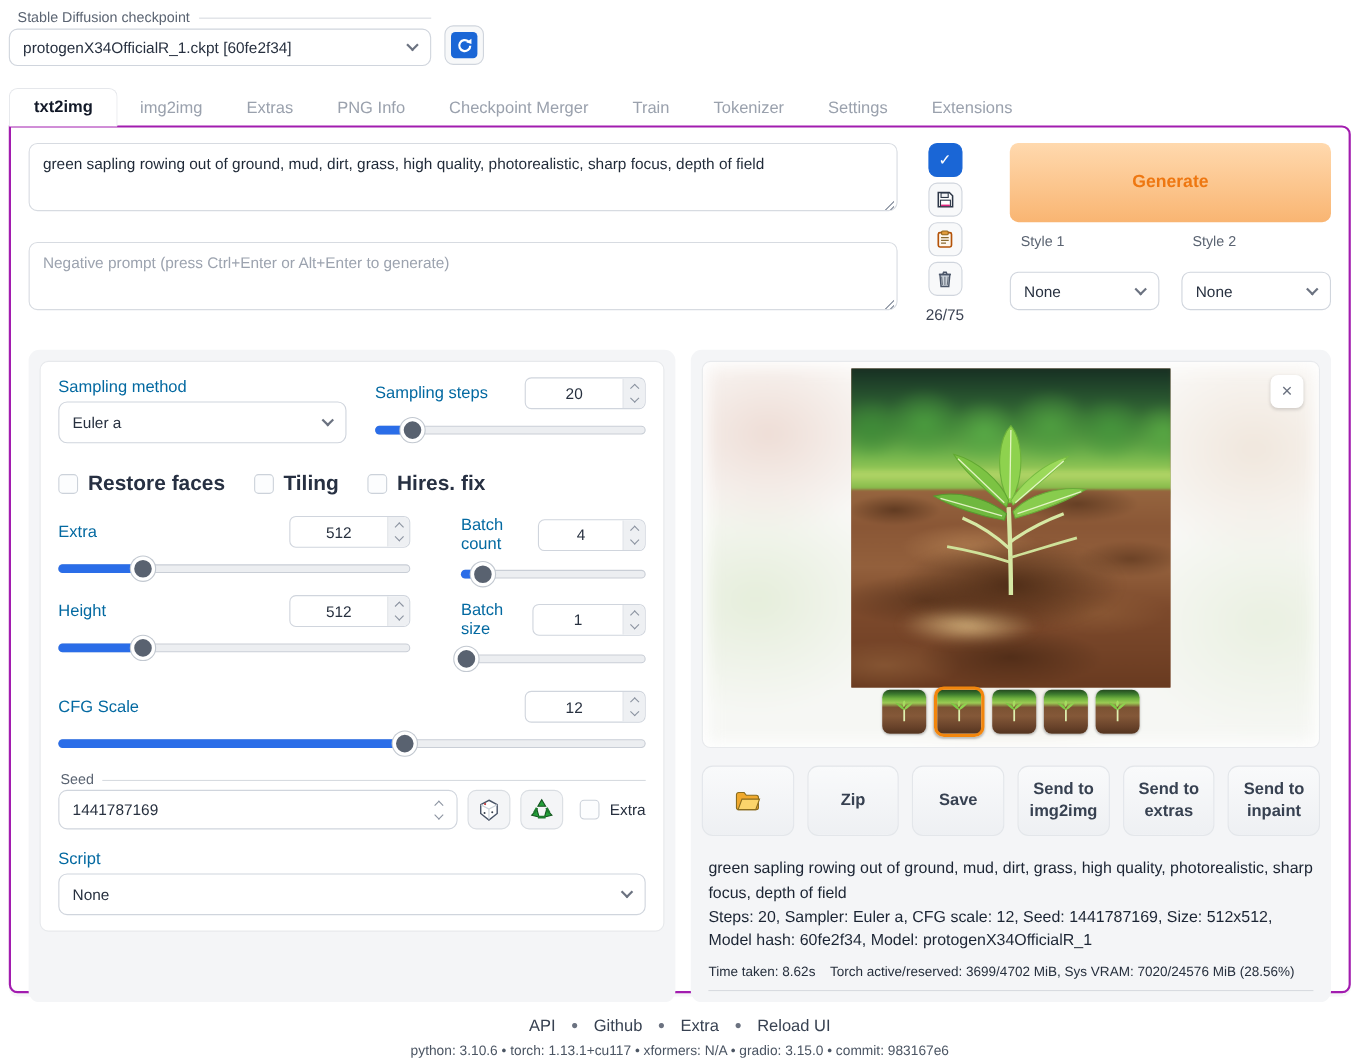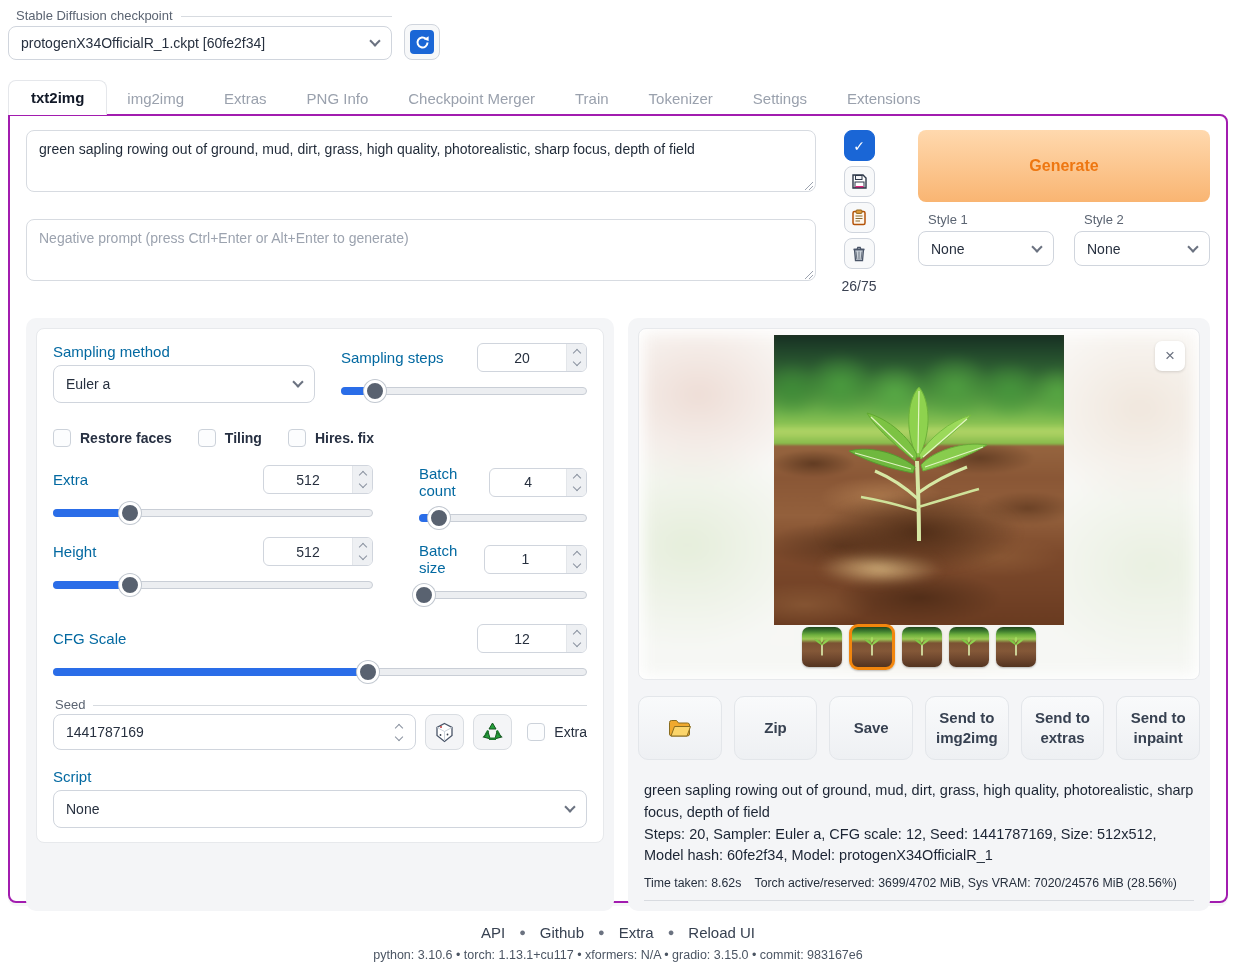--- a/index.html
+++ b/index.html
@@ -1,21 +1,21 @@
 <!DOCTYPE html>
 <html><head>
 <meta charset="utf-8">
 <style>
   * { box-sizing: border-box; margin: 0; padding: 0; }
   html,body { width:1236px; height:966px; overflow:hidden; background:#fff;
     font-family:"Liberation Sans","DejaVu Sans",sans-serif; color:#27303f; }
   .app { position:relative; width:1236px; height:966px; }
 
   
-  .top-row { display:flex; align-items:flex-end; padding:8px 0 0 8px; gap:12px; }
+  .top-row { display:flex; align-items:center; padding:8px 0 0 8px; gap:12px; }
   .ckpt-group { width:384px; }
   .legend-row { display:flex; align-items:center; gap:8px; padding-left:8px; }
   .legend-row .lbl { font-size:13px; color:#5b6472; white-space:nowrap; }
   .legend-row .line { flex:1; height:1px; background:#d7dbe0; margin-top:1px; }
   .select { display:flex; align-items:center; justify-content:space-between;
     background:#fff; border:1px solid #d0d5dd; border-radius:8px; height:34px;
     padding:0 12px; font-size:14px; color:#27303f; cursor:pointer; }
   .ckpt-group .select { margin-top:3px; }
   .chev { width:8px; height:8px; border-right:2px solid #6b7280; border-bottom:2px solid #6b7280;
     transform:rotate(45deg); margin-top:-4px; flex:none; }
@@ -50,21 +50,21 @@
   .tools-col { display:flex; flex-direction:column; align-items:center; gap:5px; }
   .tool-btn { width:31px; height:31px; border:1px solid #d0d5dd; background:#f8f9fa; border-radius:8px;
     display:flex; align-items:center; justify-content:center; cursor:pointer; font-size:14px; }
   .tool-btn.primary { background:#1a66d6; border-color:#1a66d6; color:#fff; font-weight:700; }
   .counter { font-size:14px; color:#3b4252; margin-top:4px; }
 
   .generate-btn { width:100%; height:72px; border:none; border-radius:8px; cursor:pointer;
     background:linear-gradient(180deg,#ffd9ae 0%,#f9b572 100%);
     color:#ee7711; font-size:16px; font-weight:700; font-family:inherit; }
   .styles-row { display:grid; grid-template-columns:1fr 1fr; column-gap:20px; margin-top:10px; }
-  .style-lbl { font-size:13px; color:#5b6472; padding-left:10px; margin-bottom:4px; }
+  .style-lbl { font-size:13px; color:#5b6472; padding-left:10px; margin-bottom:20px; }
   .style-sel { height:35px; }
 
   .main-cols { display:grid; grid-template-columns:588px 1fr; column-gap:14px; margin-top:24px; }
   .panel { background:#f4f5f7; border-radius:10px; padding:10px; }
 
   
   .inner { background:#fff; border:1px solid #e7e9ec; border-radius:8px; padding:14px 16px; }
   .flabel { font-size:15px; color:#0369a1; margin-bottom:5px; }
   .row1 { display:grid; grid-template-columns:262px 1fr; column-gap:26px; }
   .num-input { display:flex; align-items:stretch; width:110px; height:29px; background:#fff;
@@ -79,21 +79,21 @@
   .slider { position:relative; height:22px; margin-top:8px; --pct:50%; cursor:pointer; }
   .slider .track { position:absolute; top:7px; left:0; right:0; height:8px; border-radius:99px;
     background:#eceef1; border:1px solid #c9ced6; }
   .slider .fill { position:absolute; top:7px; left:0; height:8px; border-radius:99px 0 0 99px;
     background:#2a6de8; width:var(--pct); }
   .slider .thumb { position:absolute; top:0; left:var(--pct); width:22px; height:22px; margin-left:-11px;
     border-radius:50%; background:#596270; border:3px solid #fff; box-shadow:0 0 0 1px #c2c8d0; }
   .checks { display:flex; gap:26px; margin-top:26px; align-items:center; }
   .check { display:flex; gap:9px; align-items:center; cursor:pointer; }
   .checkbox { width:18px; height:18px; border:1px solid #ccd2da; border-radius:4px; background:#fcfdfe; }
-  .check .clabel { font-size:14px; font-weight:600; color:#273042; }
+  .check .clabel { font-size:19px; font-weight:600; color:#273042; }
   .wh-grid { display:grid; grid-template-columns:320px 1fr; column-gap:46px; margin-top:18px; }
   .dim-block + .dim-block { margin-top:13px; }
   .cfg-block { margin-top:18px; }
   .seed-block { margin-top:14px; }
   .seed-row { display:flex; gap:9px; align-items:center; margin-top:2px; }
   .seed-input { flex:1; height:36px; display:flex; align-items:center; border:1px solid #d0d5dd;
     border-radius:8px; padding:0 6px 0 12px; font-size:14px; color:#27303f; justify-content:space-between; }
   .sq-btn { width:39px; height:36px; background:#f4f5f7; border:1px solid #d9dde2; border-radius:8px;
     display:flex; align-items:center; justify-content:center; cursor:pointer; }
   .extra-check { margin-left:6px; }

